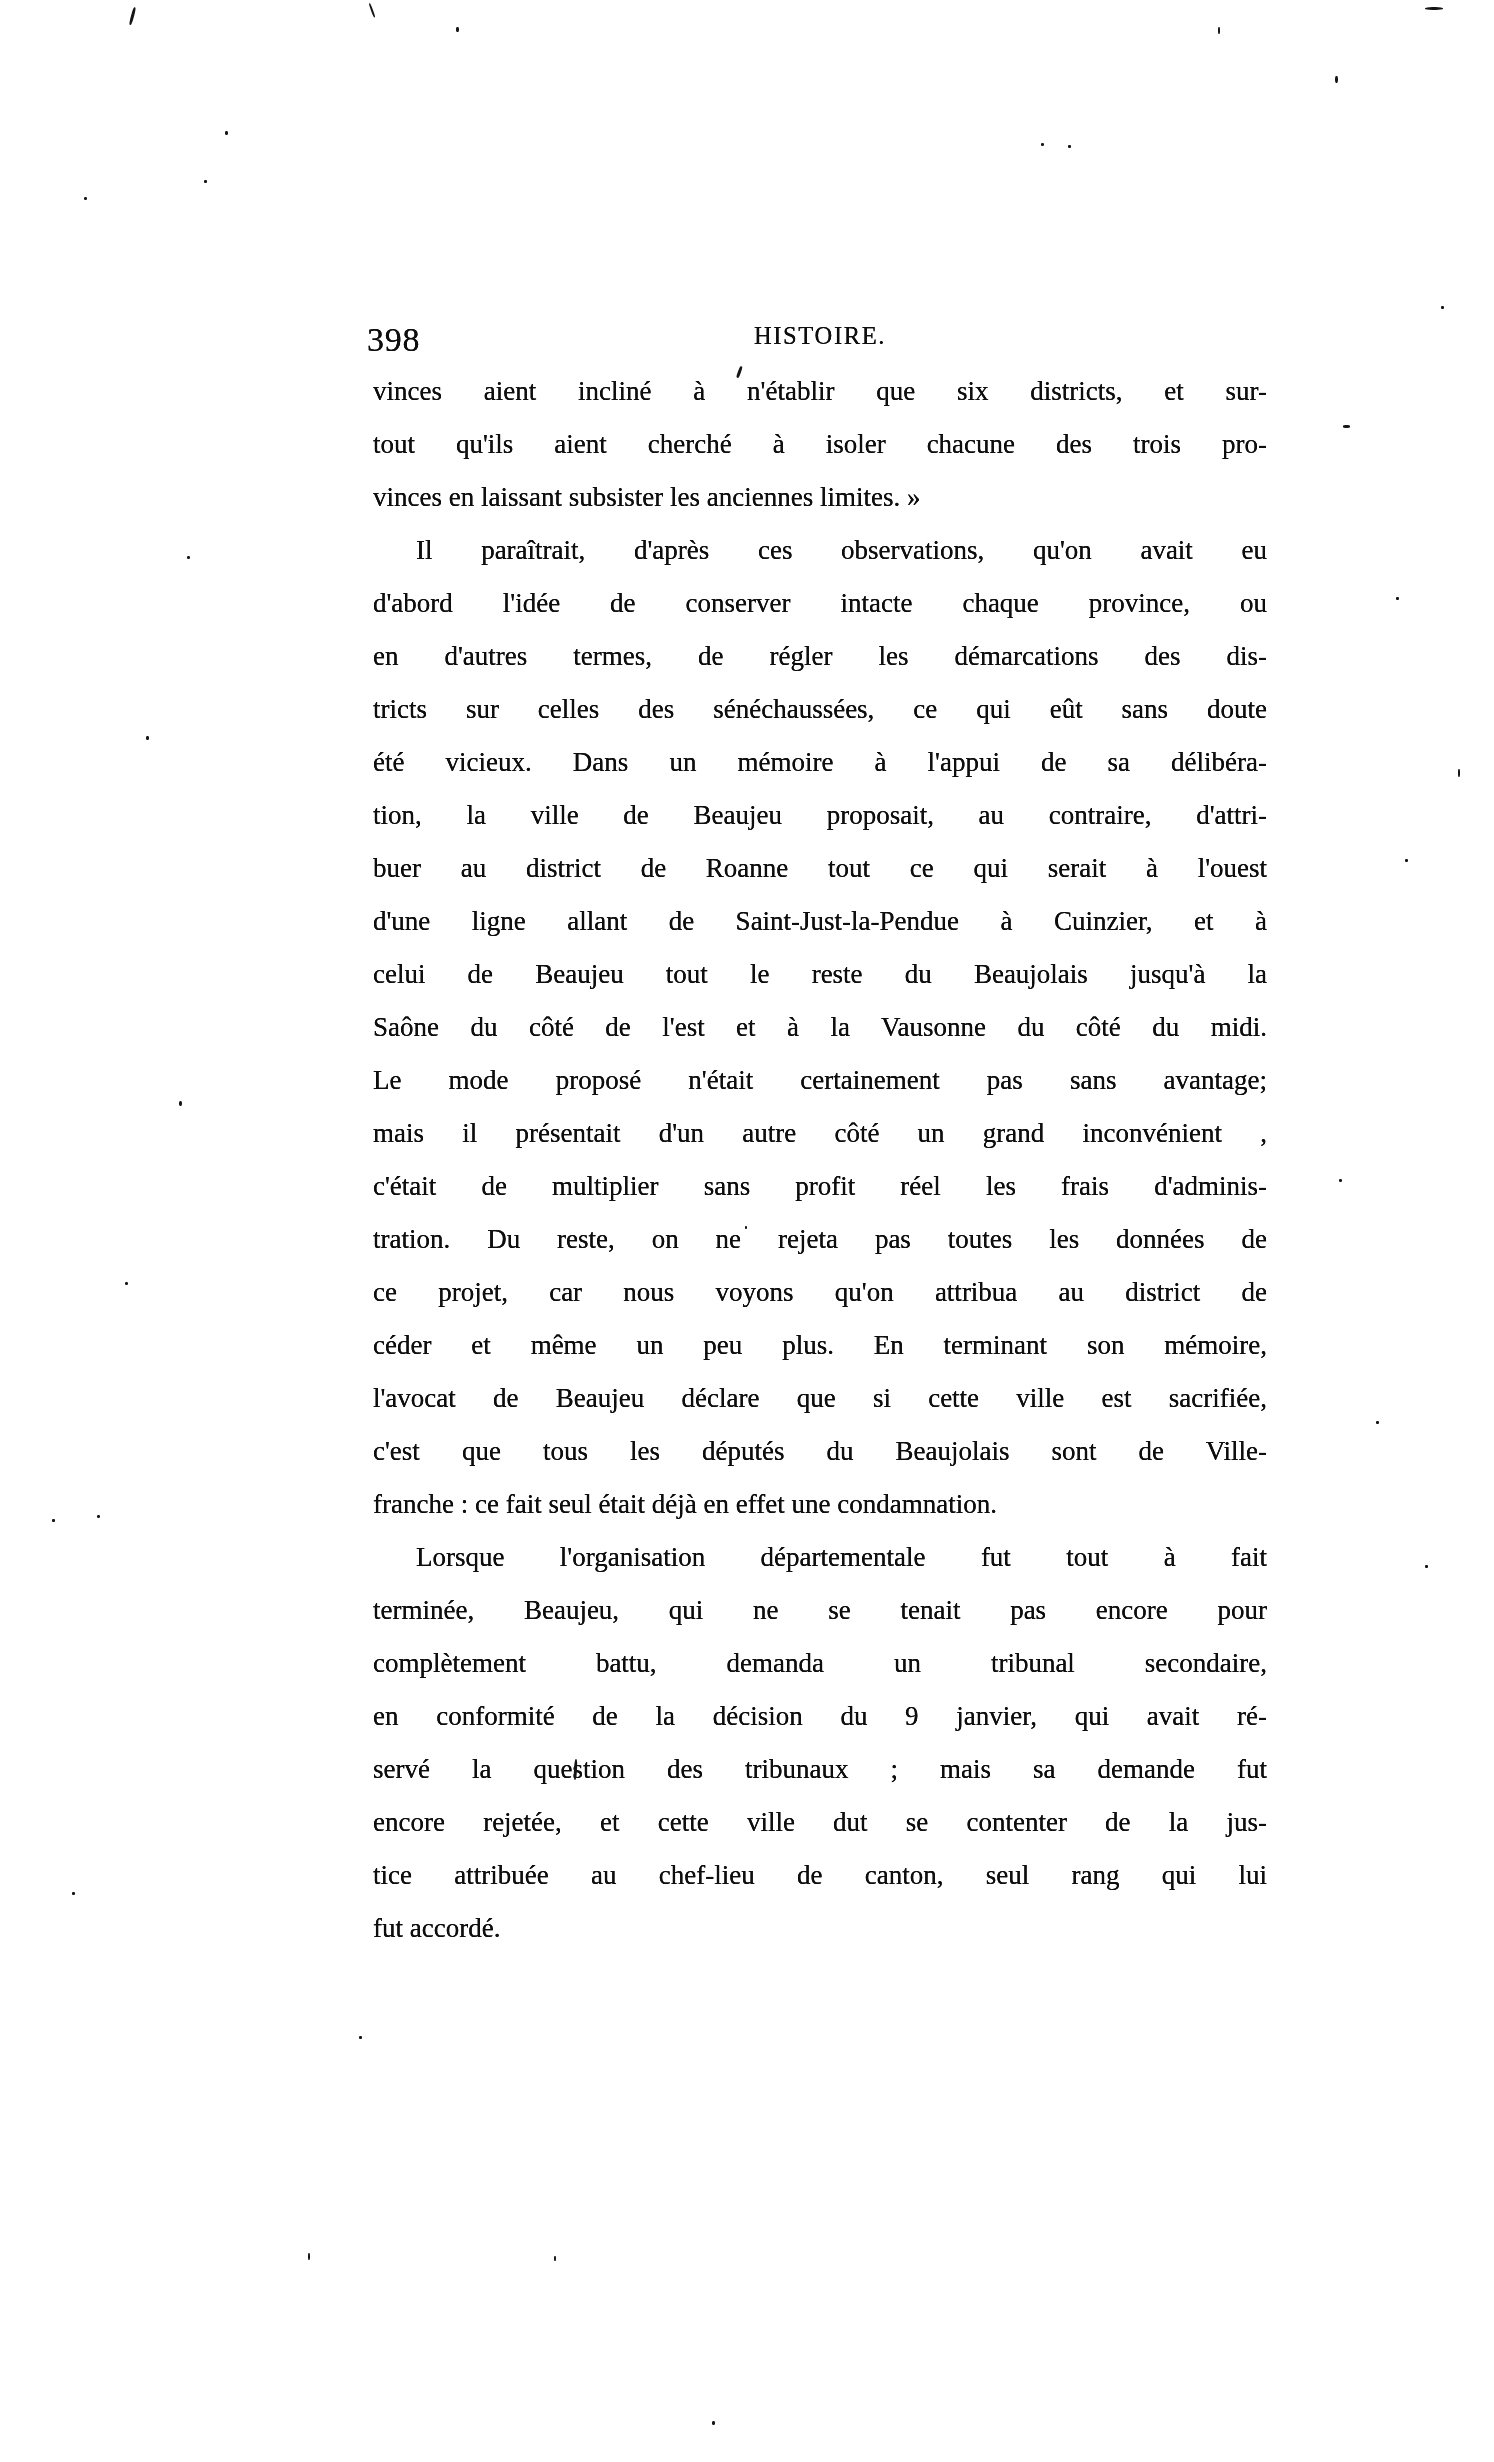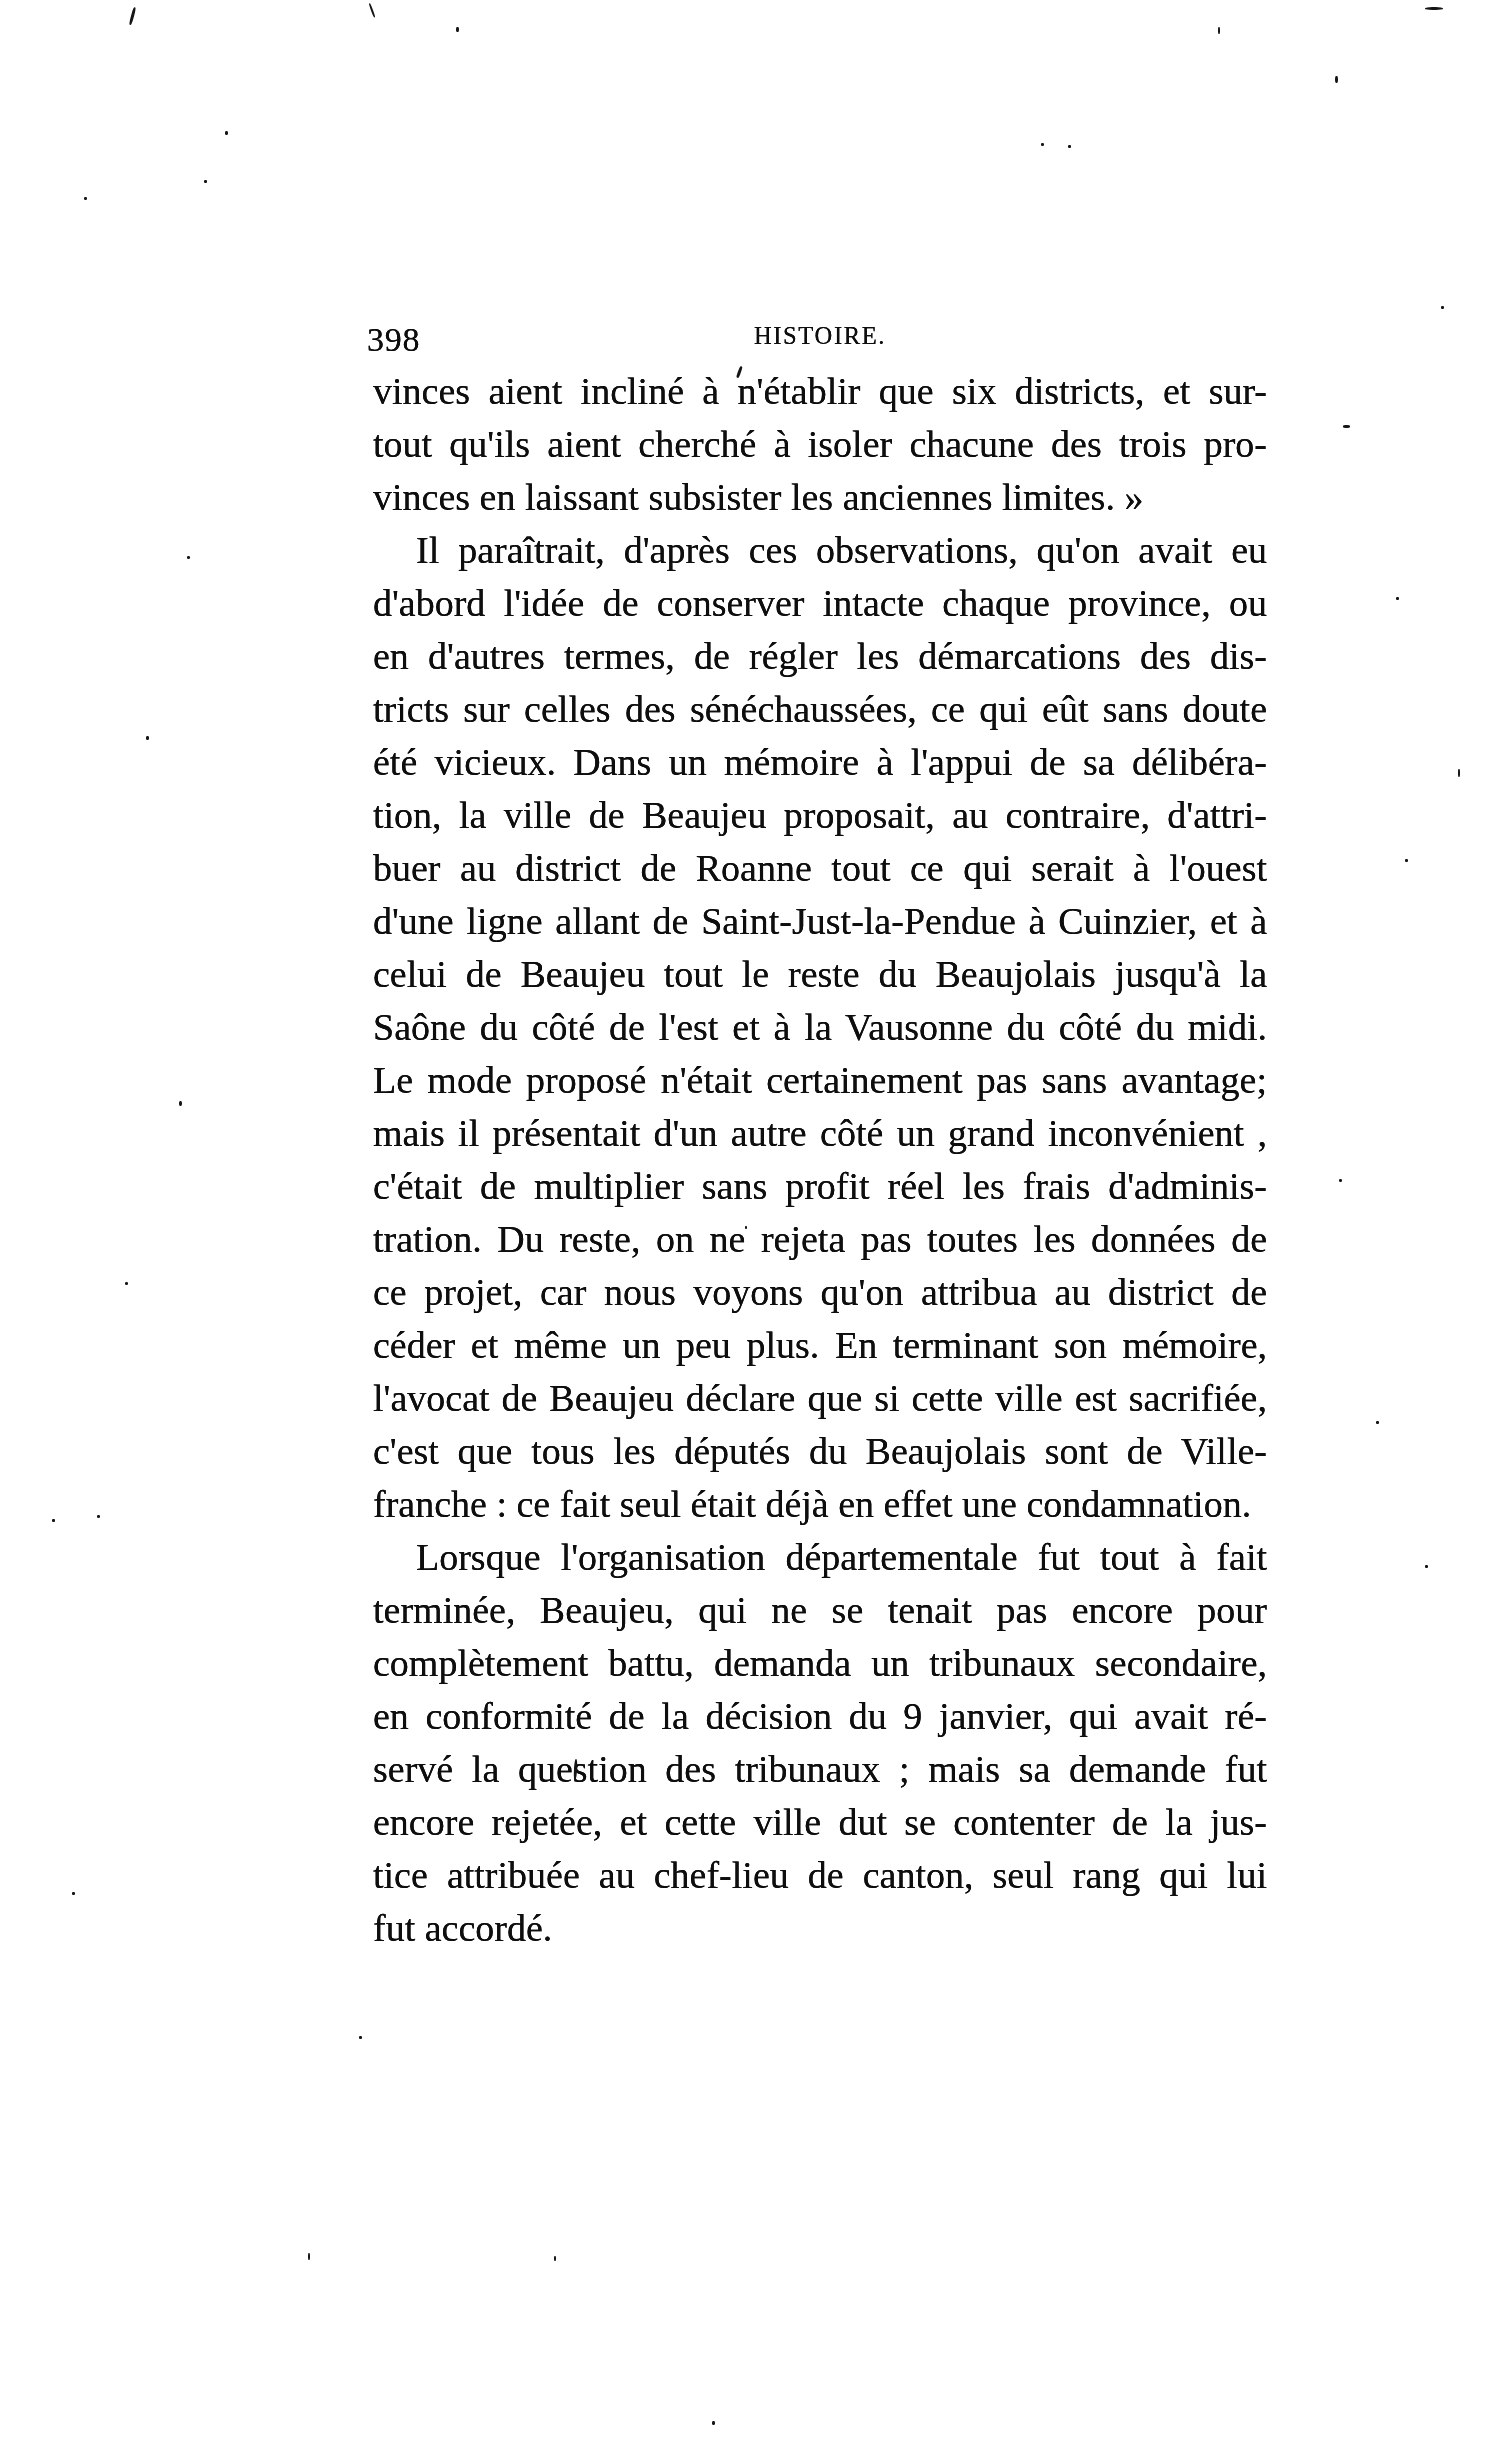--- a/index.html
+++ b/index.html
@@ -15,21 +15,21 @@
   }
   .running-title{
     position:absolute;left:373px;top:322px;width:894px;
     text-align:center;font-size:24.6px;line-height:28px;letter-spacing:1.6px;
     text-shadow:0 0 0.5px #000;
   }
   .text-block{
     position:absolute;left:373px;top:365px;width:894px;
   }
   .line{
-    height:53px;line-height:53px;font-size:38px;
+    height:53px;line-height:53px;font-size:27px;
     white-space:nowrap;
     text-align:justify;text-align-last:justify;
     text-shadow:0 0 0.5px #000;
   }
   .line.indent{padding-left:43px;}
   .line.end{text-align:right;text-align-last:left;}
   .speck{
     position:absolute;background:#151515;border-radius:40%;
   }
 </style>
@@ -58,21 +58,21 @@
     <div class="line">mais il présentait d'un autre côté un grand inconvénient ,</div>
     <div class="line">c'était de multiplier sans profit réel les frais d'adminis-</div>
     <div class="line">tration. Du reste, on ne rejeta pas toutes les données de</div>
     <div class="line">ce projet, car nous voyons qu'on attribua au district de</div>
     <div class="line">céder et même un peu plus. En terminant son mémoire,</div>
     <div class="line">l'avocat de Beaujeu déclare que si cette ville est sacrifiée,</div>
     <div class="line">c'est que tous les députés du Beaujolais sont de Ville-</div>
     <div class="line end">franche : ce fait seul était déjà en effet une condamnation.</div>
     <div class="line indent">Lorsque l'organisation départementale fut tout à fait</div>
     <div class="line">terminée, Beaujeu, qui ne se tenait pas encore pour</div>
-    <div class="line">complètement battu, demanda un tribunaux secondaire,</div>
+    <div class="line">complètement battu, demanda un tribunal secondaire,</div>
     <div class="line">en conformité de la décision du 9 janvier, qui avait ré-</div>
     <div class="line">servé la question des tribunaux ; mais sa demande fut</div>
     <div class="line">encore rejetée, et cette ville dut se contenter de la jus-</div>
     <div class="line">tice attribuée au chef-lieu de canton, seul rang qui lui</div>
     <div class="line end">fut accordé.</div>
   </div>
 
 <div>
     <div class="speck" style="left: 131px; top: 6.6px; width: 2.5px; height: 18px; transform: rotate(15deg);"></div>
     <div class="speck" style="left: 371px; top: 3.3px; width: 1.6px; height: 14.8px; transform: rotate(-20deg);"></div>

